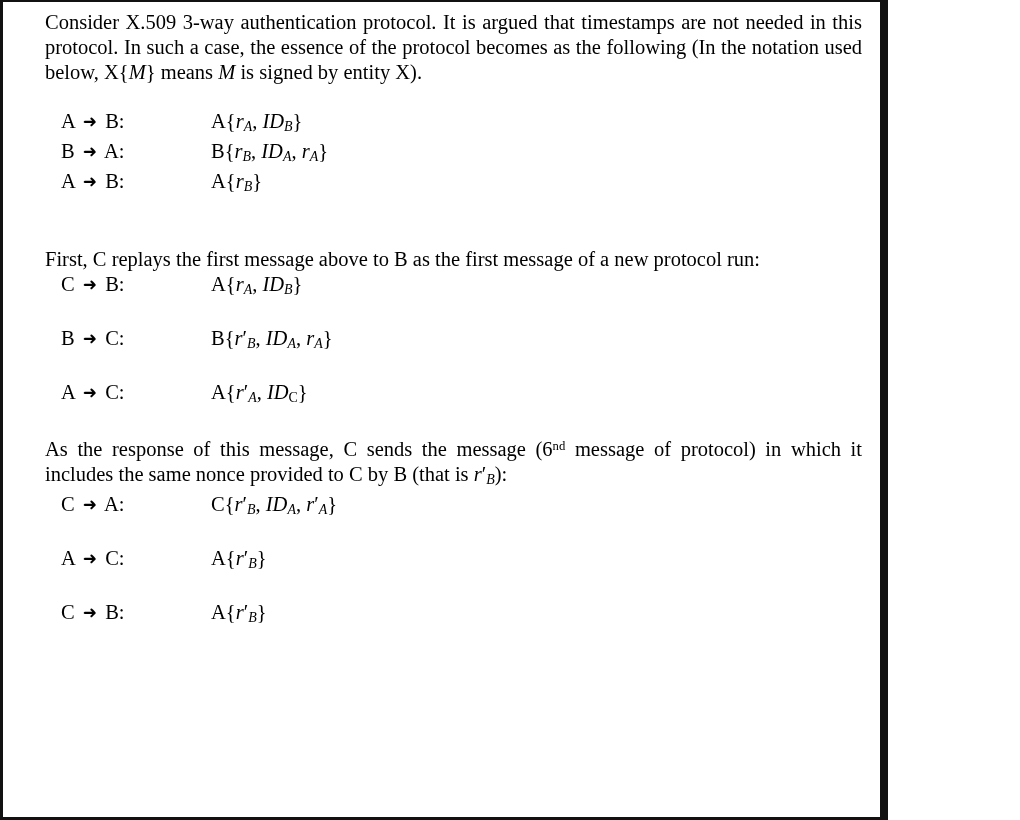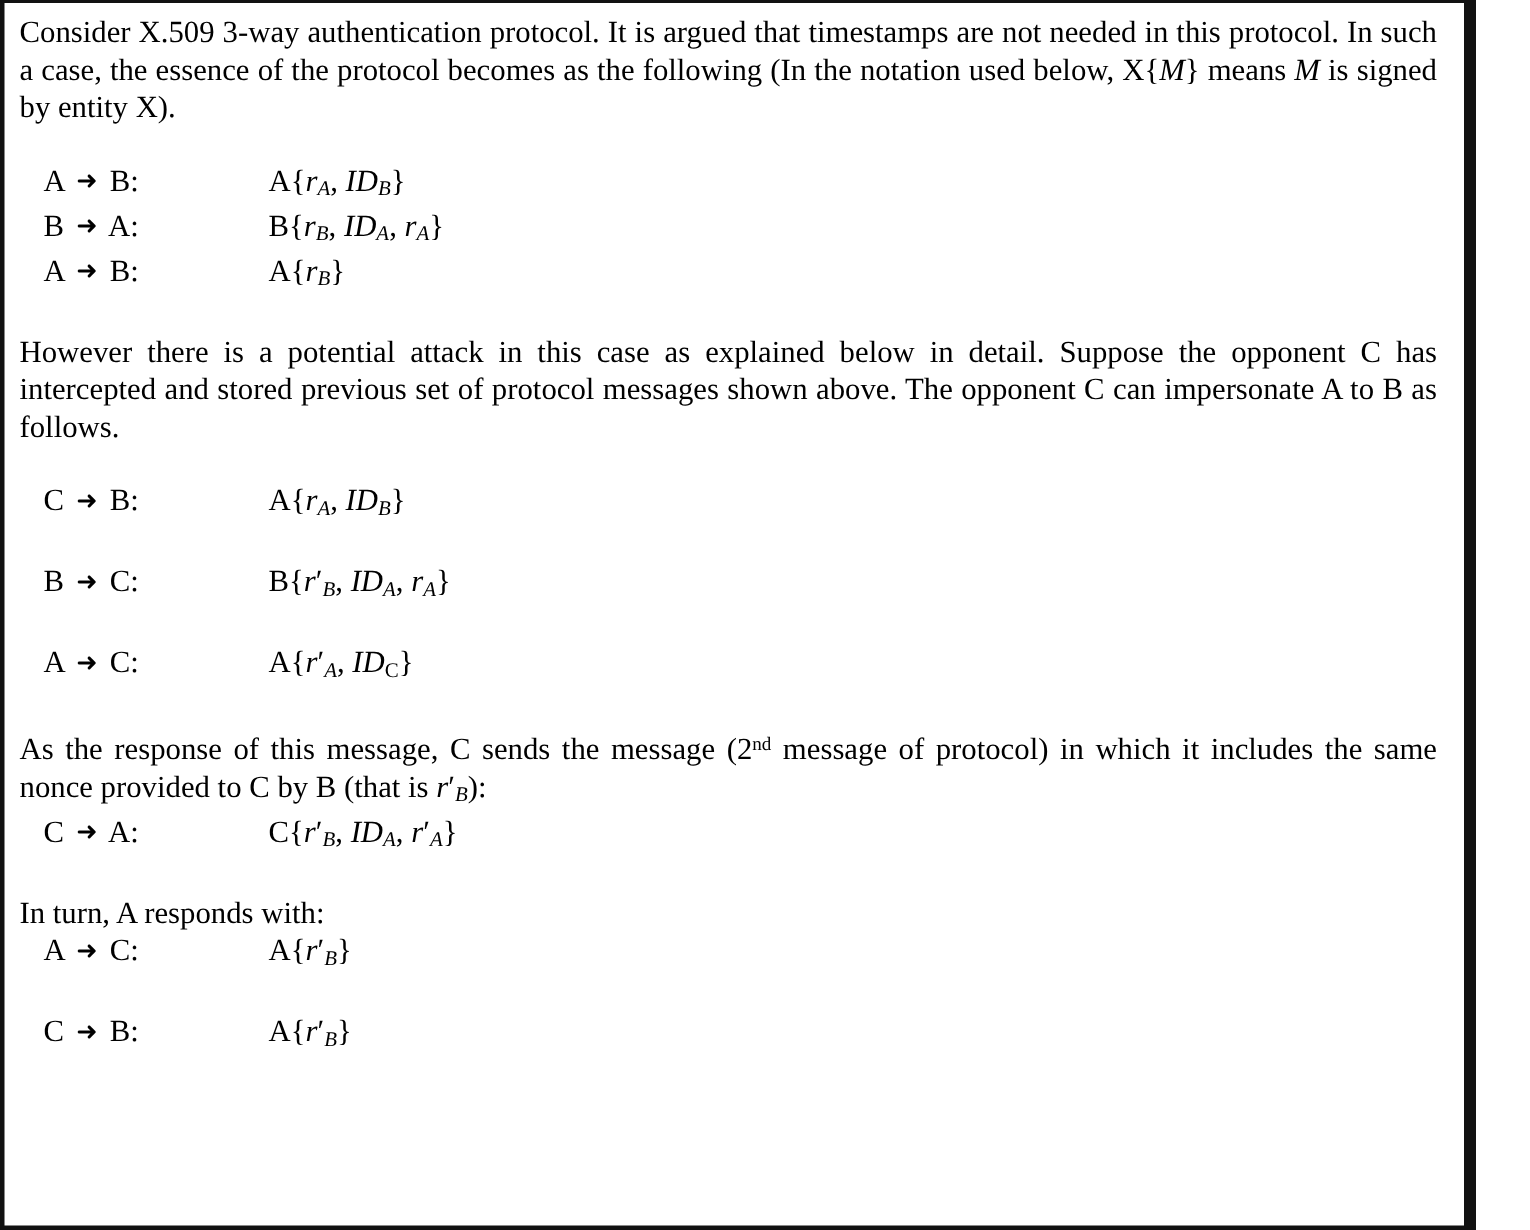--- a/index.html
+++ b/index.html
@@ -9,28 +9,29 @@
   }
   body {
     width: 1020px;
     height: 820px;
     font-family: "Liberation Serif", "DejaVu Serif", serif;
     color: #000000;
     overflow: hidden;
   }
   #page {
     position: relative;
-    width: 984px;
+    width: 888px;
     height: 820px;
     box-sizing: border-box;
     background: #ffffff;
     border-left: 3px solid #111111;
     border-top: 2px solid #111111;
     border-right: 8px solid #111111;
     border-bottom: 3px solid #111111;
+    padding-left: 32px;
   }
   #content {
     padding: 8px 18px 0 10px;
   }
   p.para {
     margin: 0 0 0 0;
     font-size: 20.5px;
     line-height: 25px;
     text-align: justify;
     text-justify: inter-word;
@@ -89,42 +90,41 @@
     <div class="spacer"></div>
 
     <div class="msg-block">
       <div class="msg-line"><span class="msg-from">A <span class="arrow">➜</span> B:</span><span class="msg-body">A{<i>r</i><sub>A</sub>, <i>ID</i><sub>B</sub>}</span></div>
       <div class="msg-line"><span class="msg-from">B <span class="arrow">➜</span> A:</span><span class="msg-body">B{<i>r</i><sub>B</sub>, <i>ID</i><sub>A</sub>, <i>r</i><sub>A</sub>}</span></div>
       <div class="msg-line"><span class="msg-from">A <span class="arrow">➜</span> B:</span><span class="msg-body">A{<i>r</i><sub>B</sub>}</span></div>
     </div>
 
     <div class="spacer"></div>
 
-    <p class="para">However there is a potential attack in this case as explained below in detail. Suppose the opponent C has intercepted and stored previous set of protocol messages shown above. The opponent C can impersonate A to B as follows.</p>
 
     <div class="spacer"></div>
 
+    <p class="para">First, C replays the first message above to B as the first message of a new protocol run:</p>
     <div class="msg-line"><span class="msg-from">C <span class="arrow">➜</span> B:</span><span class="msg-body">A{<i>r</i><sub>A</sub>, <i>ID</i><sub>B</sub>}</span></div>
 
     <div class="spacer"></div>
 
     <div class="msg-line"><span class="msg-from">B <span class="arrow">➜</span> C:</span><span class="msg-body">B{<i>r</i>′<sub>B</sub>, <i>ID</i><sub>A</sub>, <i>r</i><sub>A</sub>}</span></div>
 
     <div class="spacer"></div>
 
     <div class="msg-line"><span class="msg-from">A <span class="arrow">➜</span> C:</span><span class="msg-body noital">A{<i>r</i>′<sub><i>A</i></sub>, <i>ID</i><sub>C</sub>}</span></div>
 
     <div class="spacer"></div>
 
-    <p class="para"><span>As the response of this message, C sends the message (2</span><sup>nd</sup><span> message of protocol) in which it includes the same nonce provided to C by B (that is </span><span><i>r</i>′<sub>B</sub></span><span>):</span></p>
+    <p class="para"><span>As the response of this message, C sends the message (6</span><sup>nd</sup><span> message of protocol) in which it includes the same nonce provided to C by B (that is </span><span><i>r</i>′<sub>B</sub></span><span>):</span></p>
     <div class="msg-line"><span class="msg-from">C <span class="arrow">➜</span> A:</span><span class="msg-body">C{<i>r</i>′<sub>B</sub>, <i>ID</i><sub>A</sub>, <i>r</i>′<sub>A</sub>}</span></div>
 
     <div class="spacer"></div>
 
-    <p class="para">In turn, A responds with:</p>
     <div class="msg-line"><span class="msg-from">A <span class="arrow">➜</span> C:</span><span class="msg-body">A{<i>r</i>′<sub>B</sub>}</span></div>
 
     <div class="spacer"></div>
 
     <div class="msg-line"><span class="msg-from">C <span class="arrow">➜</span> B:</span><span class="msg-body">A{<i>r</i>′<sub>B</sub>}</span></div>
 
   </div>
 </div>
 
 </body></html>

